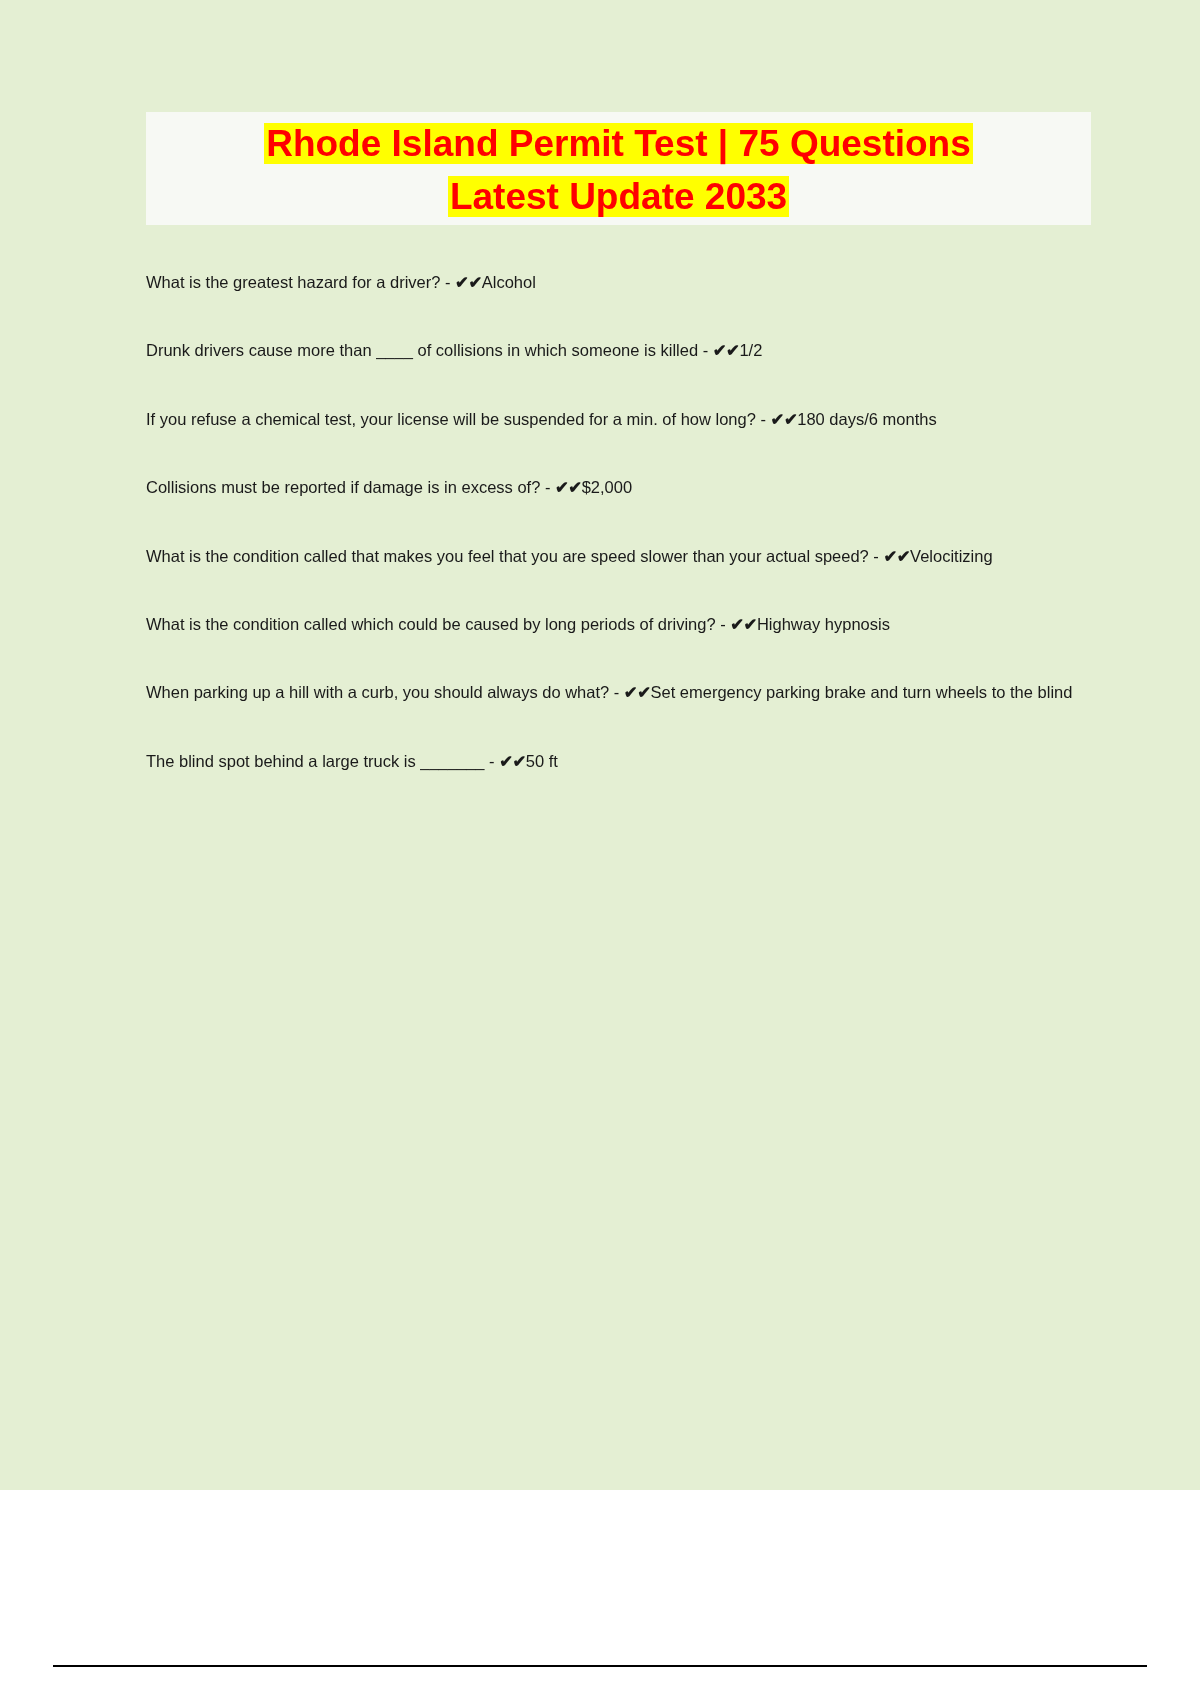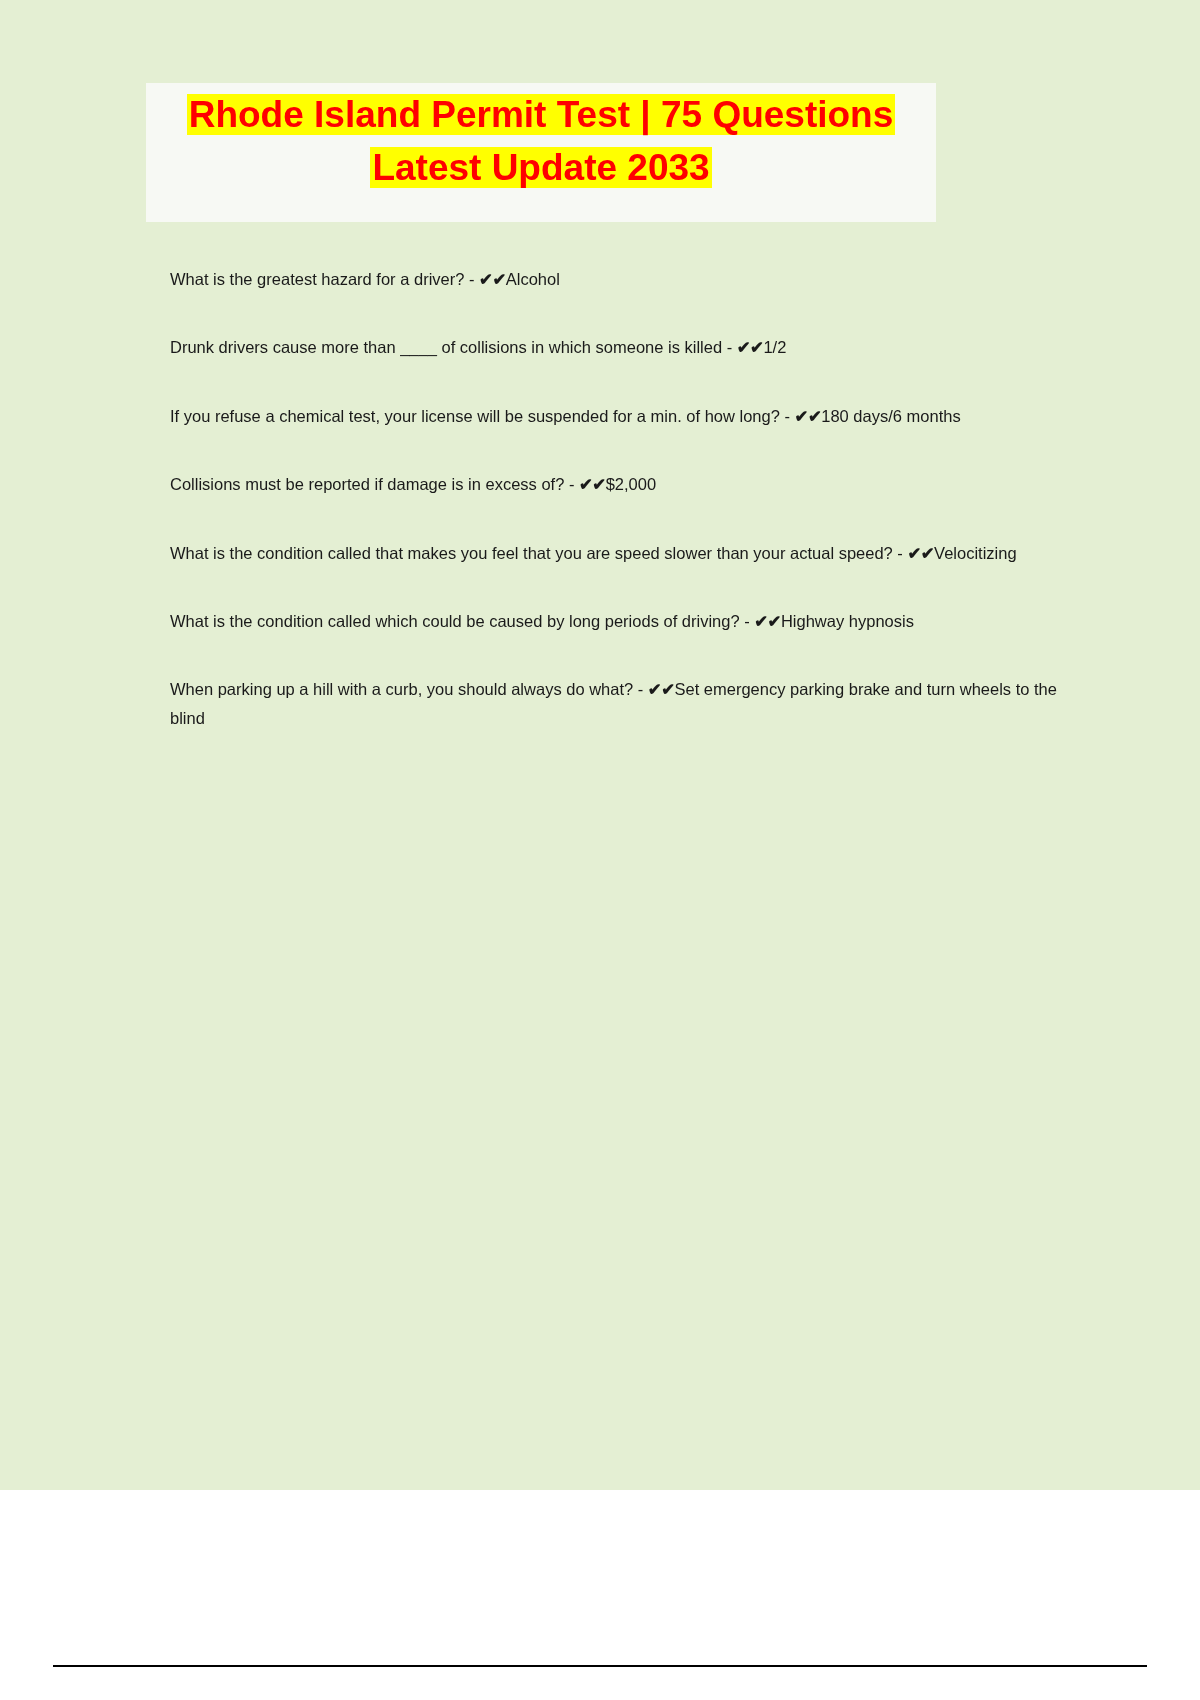--- a/index.html
+++ b/index.html
@@ -27,24 +27,24 @@
     height: 1490px;
     background: #e4efd3;
   }
   .content {
     position: absolute;
     left: 146px;
     top: 0;
     width: 950px;
   }
   .title-block {
-    margin-top: 83px;
+    margin-top: 112px;
     background: #f7f9f4;
-    padding: 6px 0 28px 0;
-    width: 790px;
+    padding: 6px 0 2px 0;
+    width: 945px;
     box-sizing: border-box;
   }
   .title-line {
     text-align: center;
     font-family: "Liberation Sans", sans-serif;
     font-weight: bold;
     font-size: 37px;
     line-height: 1.42;
     color: #ff0000;
     margin: 0;
@@ -57,21 +57,20 @@
   .qa-list {
     margin-top: 43px;
   }
   .qa-item {
     font-family: "Liberation Sans", sans-serif;
     font-size: 16.5px;
     line-height: 1.72;
     color: #1a1a1a;
     margin-bottom: 40px;
     max-width: 930px;
-    margin-left: 24px;
   }
   .qa-item .ans {
     font-weight: 400;
   }
   .check {
     font-weight: bold;
     letter-spacing: -0.5px;
   }
   .bottom-strip {
     position: absolute;
@@ -126,20 +125,23 @@
         </div>
 
         <div class="qa-item">
           <span>What is the condition called which could be caused by long periods of driving? - </span><span class="check">✔✔</span><span class="ans">Highway hypnosis</span>
         </div>
 
         <div class="qa-item">
           <span>When parking up a hill with a curb, you should always do what? - </span><span class="check">✔✔</span><span class="ans">Set emergency parking brake and turn wheels to the blind</span>
         </div>
 
+        <div class="qa-item">
+          <span>The blind spot behind a large truck is _______ - </span><span class="check">✔✔</span><span class="ans">50 ft</span>
+        </div>
 
 
 
       </div>
     </div>
   </div>
 
   <div class="bottom-strip"></div>
   <div class="bottom-rule"></div>
 </div>

